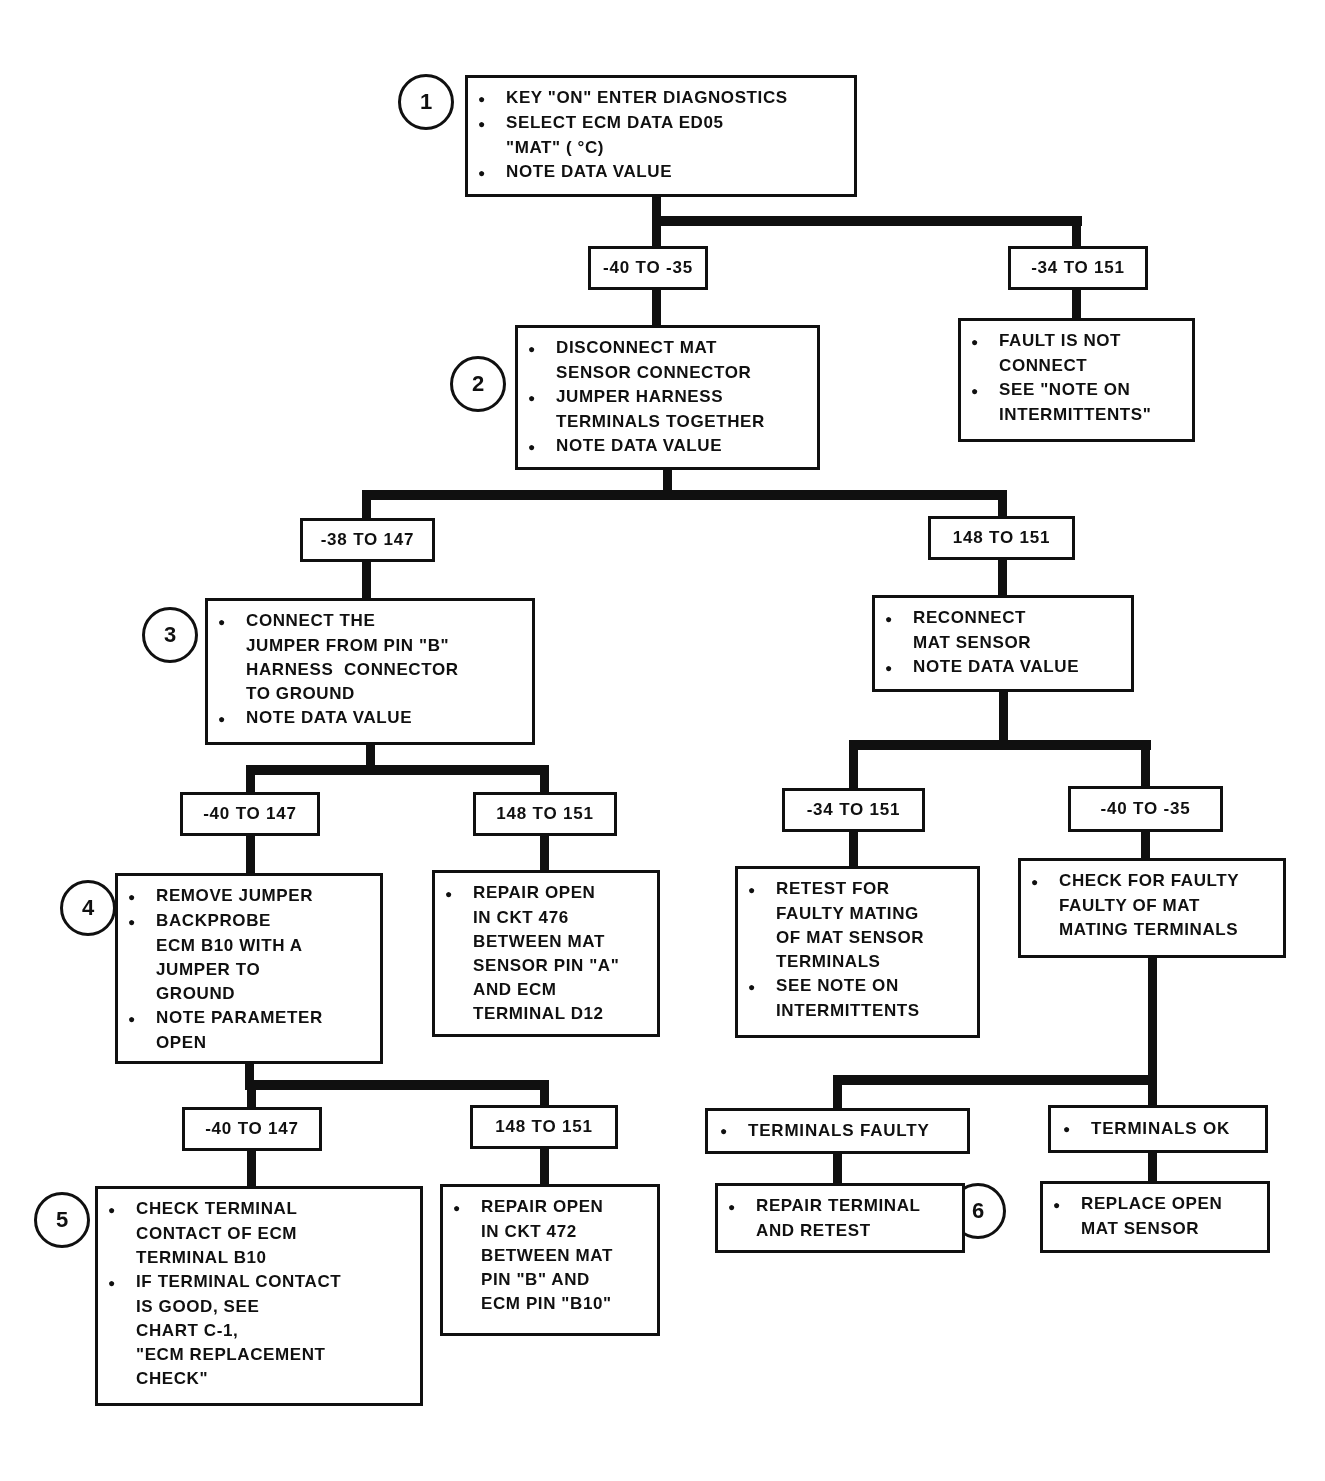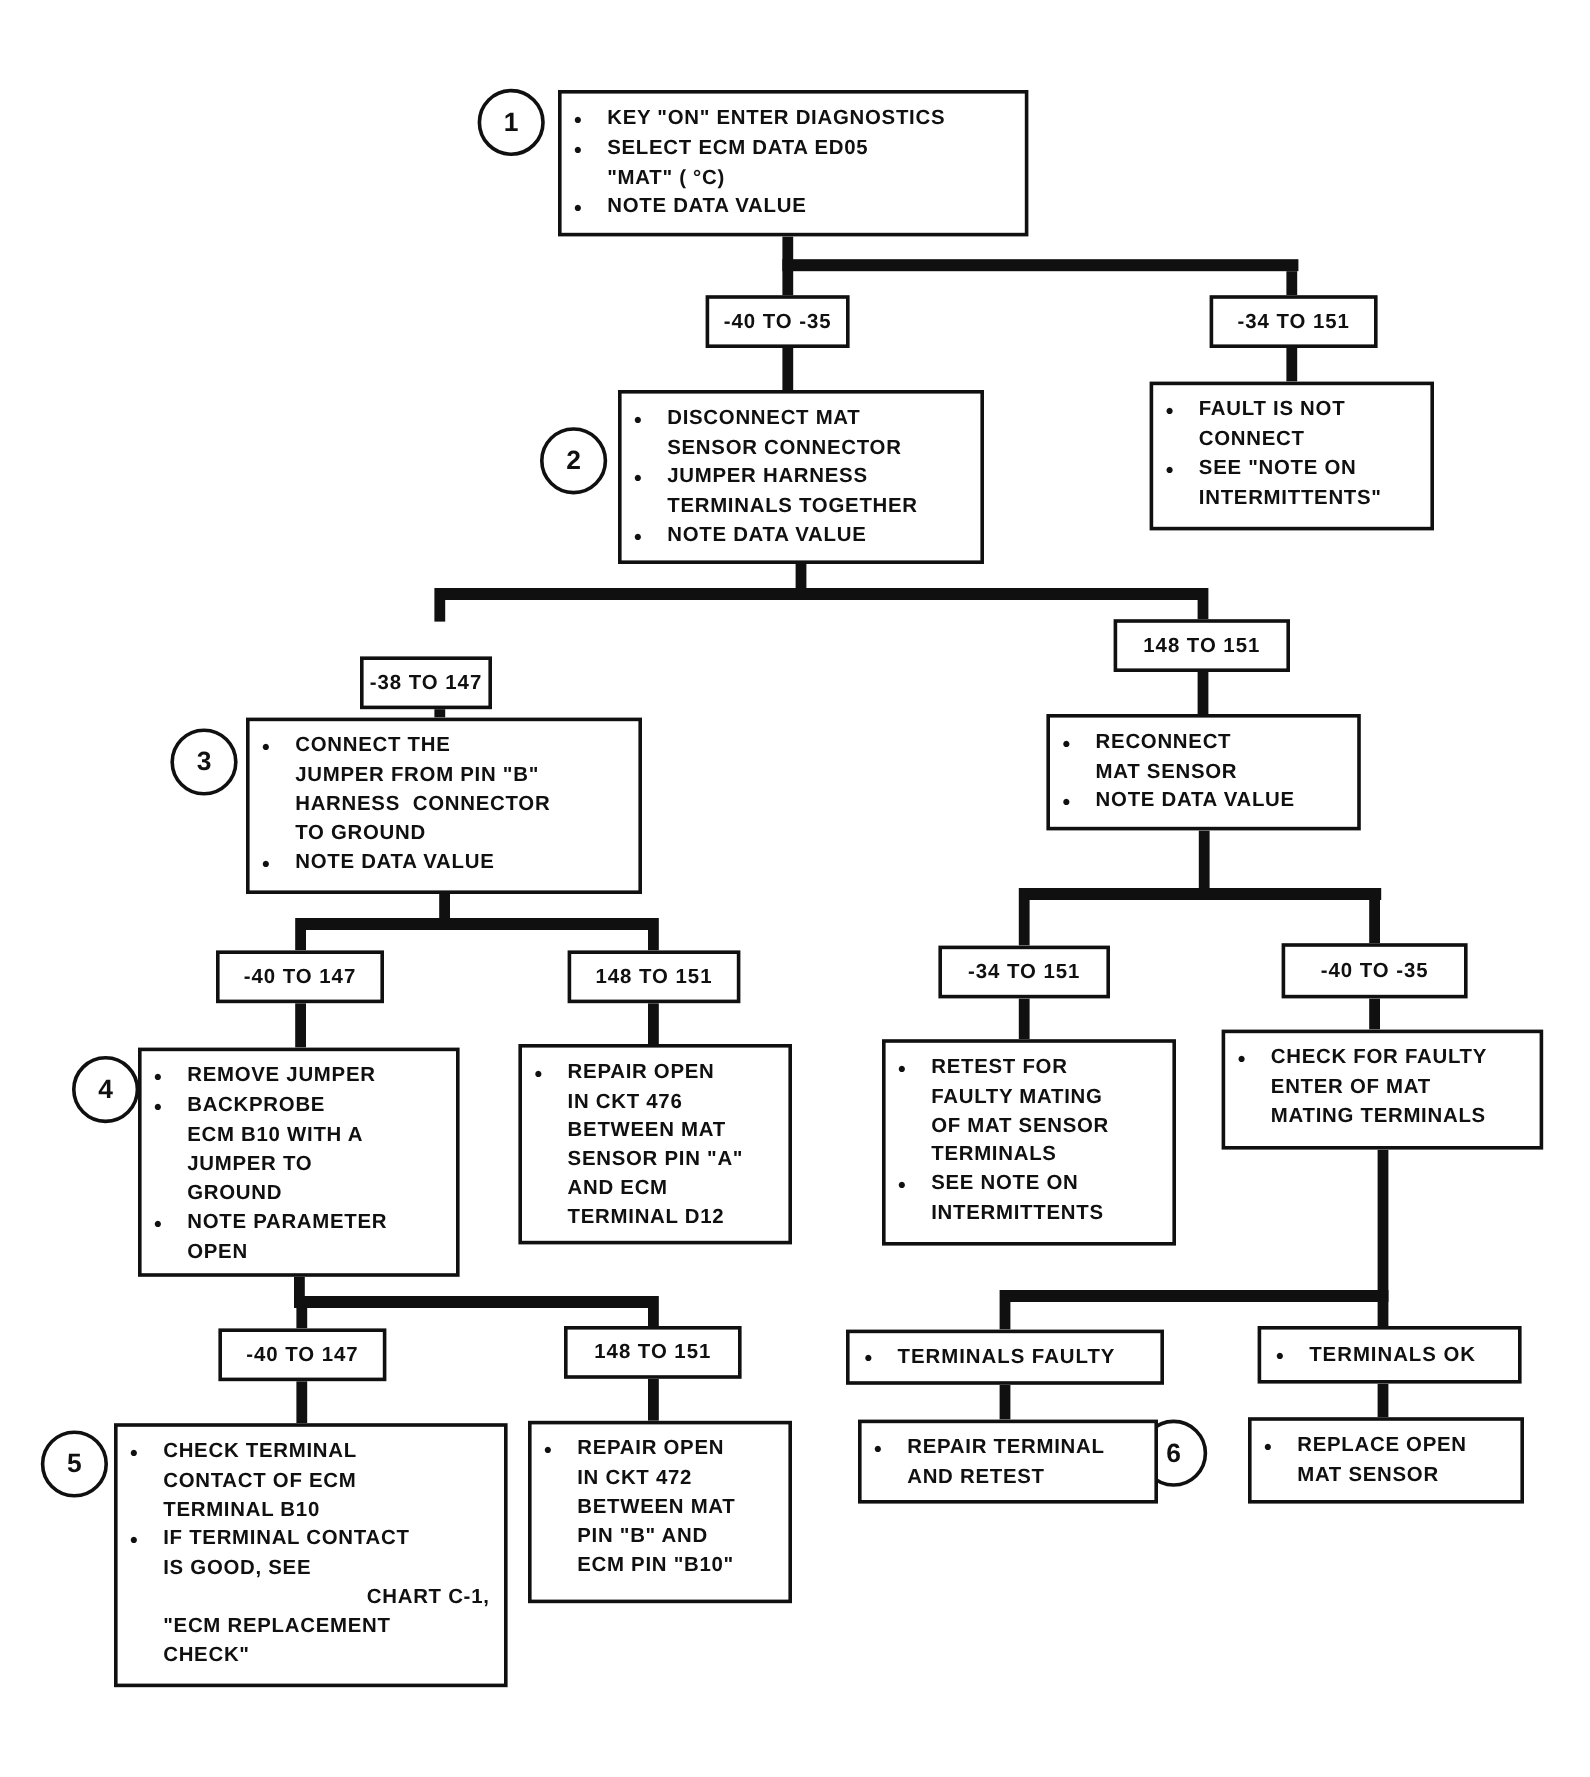--- a/index.html
+++ b/index.html
@@ -2,21 +2,21 @@
 <html><head>
 <meta charset="utf-8">
 <style>
   html,body{margin:0;padding:0;background:#fff;}
   .canvas{position:relative;width:1325px;height:1481px;background:#fff;overflow:hidden;
           font-family:"Liberation Sans","DejaVu Sans",sans-serif;color:#101010;}
   .cline{position:absolute;background:#101010;}
   .node{position:absolute;box-sizing:border-box;border:3px solid #101010;background:#fff;
         padding:8px 8px 6px 10px;font-weight:700;font-size:17px;letter-spacing:.6px;}
   .node .ln{display:flex;line-height:24px;}
-  .node .ln.right .txt{text-align:right;padding-right:4px;}
+  .node .ln.right .txt{padding-right:4px;}
   .blt, .node .ln .blt{flex:0 0 28px;width:28px;font-size:12px;padding-top:1px;}
   .node .ln .txt{flex:1;white-space:pre;}
   .range{position:absolute;box-sizing:border-box;border:3px solid #101010;background:#fff;
          display:flex;align-items:center;justify-content:center;font-weight:700;
          font-size:17px;letter-spacing:.8px;}
   .tnode{position:absolute;box-sizing:border-box;border:3px solid #101010;background:#fff;
          display:flex;align-items:center;padding-left:12px;font-weight:700;
          font-size:17px;letter-spacing:.8px;}
   .tnode .blt2{width:28px;font-size:12px;}
   .numcircle{position:absolute;box-sizing:border-box;width:56px;height:56px;border:3px solid #101010;
@@ -251,21 +251,21 @@
         <span class="txt">INTERMITTENTS</span>
       </div>
     </div>
   <div class="node" style="left:1018px;top:858px;width:268px;min-height:100px;">
       <div class="ln">
         <span class="blt">●</span>
         <span class="txt">CHECK FOR FAULTY</span>
       </div>
       <div class="ln">
         <span class="blt"></span>
-        <span class="txt">ENTER OF MAT</span>
+        <span class="txt">FAULTY OF MAT</span>
       </div>
       <div class="ln">
         <span class="blt"></span>
         <span class="txt">MATING TERMINALS</span>
       </div>
     </div>
   <div class="node" style="left:95px;top:1186px;width:328px;min-height:220px;">
       <div class="ln">
         <span class="blt">●</span>
         <span class="txt">CHECK TERMINAL</span>
@@ -337,21 +337,21 @@
         <span class="txt">REPLACE OPEN</span>
       </div>
       <div class="ln">
         <span class="blt"></span>
         <span class="txt">MAT SENSOR</span>
       </div>
     </div>
 
   <div class="range" style="left:588px;top:246px;width:120px;height:44px;">-40 TO -35</div>
   <div class="range" style="left:1008px;top:246px;width:140px;height:44px;">-34 TO 151</div>
-  <div class="range" style="left:300px;top:518px;width:110px;height:44px;margin-top:29px;">-38 TO 147</div>
+  <div class="range" style="left:300px;top:518px;width:135px;height:44px;">-38 TO 147</div>
   <div class="range" style="left:928px;top:516px;width:147px;height:44px;">148 TO 151</div>
   <div class="range" style="left:180px;top:792px;width:140px;height:44px;">-40 TO 147</div>
   <div class="range" style="left:473px;top:792px;width:144px;height:44px;">148 TO 151</div>
   <div class="range" style="left:782px;top:788px;width:143px;height:44px;">-34 TO 151</div>
   <div class="range" style="left:1068px;top:786px;width:155px;height:46px;">-40 TO -35</div>
   <div class="range" style="left:182px;top:1107px;width:140px;height:44px;">-40 TO 147</div>
   <div class="range" style="left:470px;top:1105px;width:148px;height:44px;">148 TO 151</div>
 
   <div class="tnode" style="left:705px;top:1108px;width:265px;height:46px;">
     <span class="blt2">●</span>

